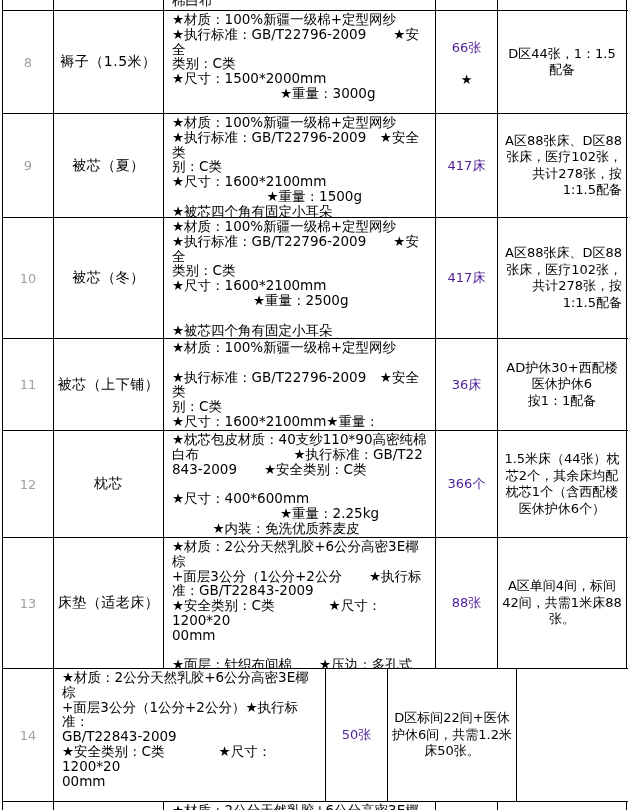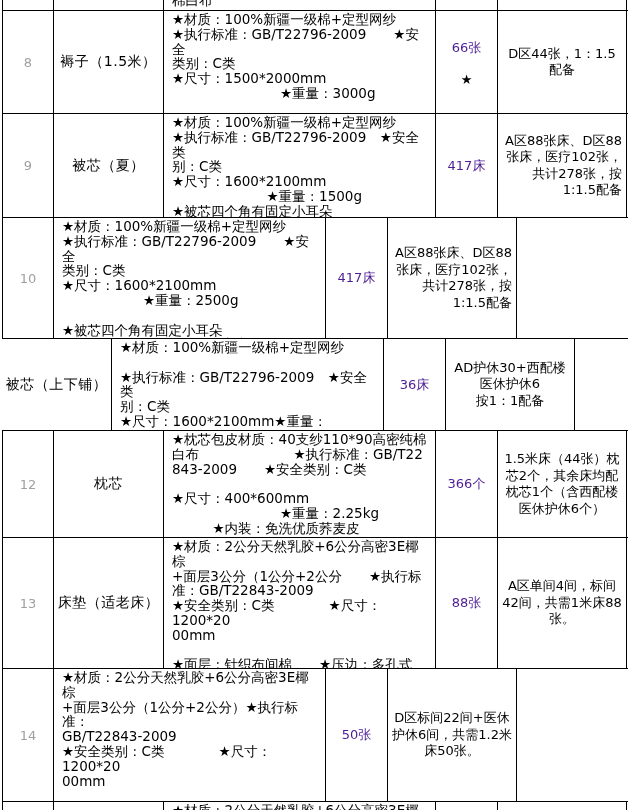--- a/index.html
+++ b/index.html
@@ -106,39 +106,45 @@
     </div>
     <div class="c c5">
       <div class="remark left">A区88张床、D区88张床，医疗102张，共计278张，按1:1.5配备</div>
     </div>
   </div>
 
   <div class="trow r3">
     <div class="c first c1">
         <span class="rownum">10</span>
       </div>
+    <div class="c c2">
+        <span class="iname">被芯（冬）</span>
+      </div>
     <div class="c c3">
       <div class="spec">★材质：100%新疆一级棉+定型网纱
 ★执行标准：GB/T22796-2009　　★安全
 类别：C类
 ★尺寸：1600*2100mm
 　　　　　　★重量：2500g
 
 ★被芯四个角有固定小耳朵
 ★被胆布：40支纱110*90高密纯棉白布</div>
     </div>
     <div class="c c4">
       <span class="qty">417床</span>
     </div>
     <div class="c c5">
       <div class="remark left">A区88张床、D区88张床，医疗102张，共计278张，按1:1.5配备</div>
     </div>
   </div>
 
   <div class="trow r4">
+    <div class="c first c1">
+        <span class="rownum">11</span>
+      </div>
     <div class="c c2">
         <span class="iname">被芯（上下铺）</span>
       </div>
     <div class="c c3">
       <div class="spec">★材质：100%新疆一级棉+定型网纱
 
 ★执行标准：GB/T22796-2009　★安全类
 别：C类
 ★尺寸：1600*2100mm★重量：2500g★包
 皮：纯棉布</div>

